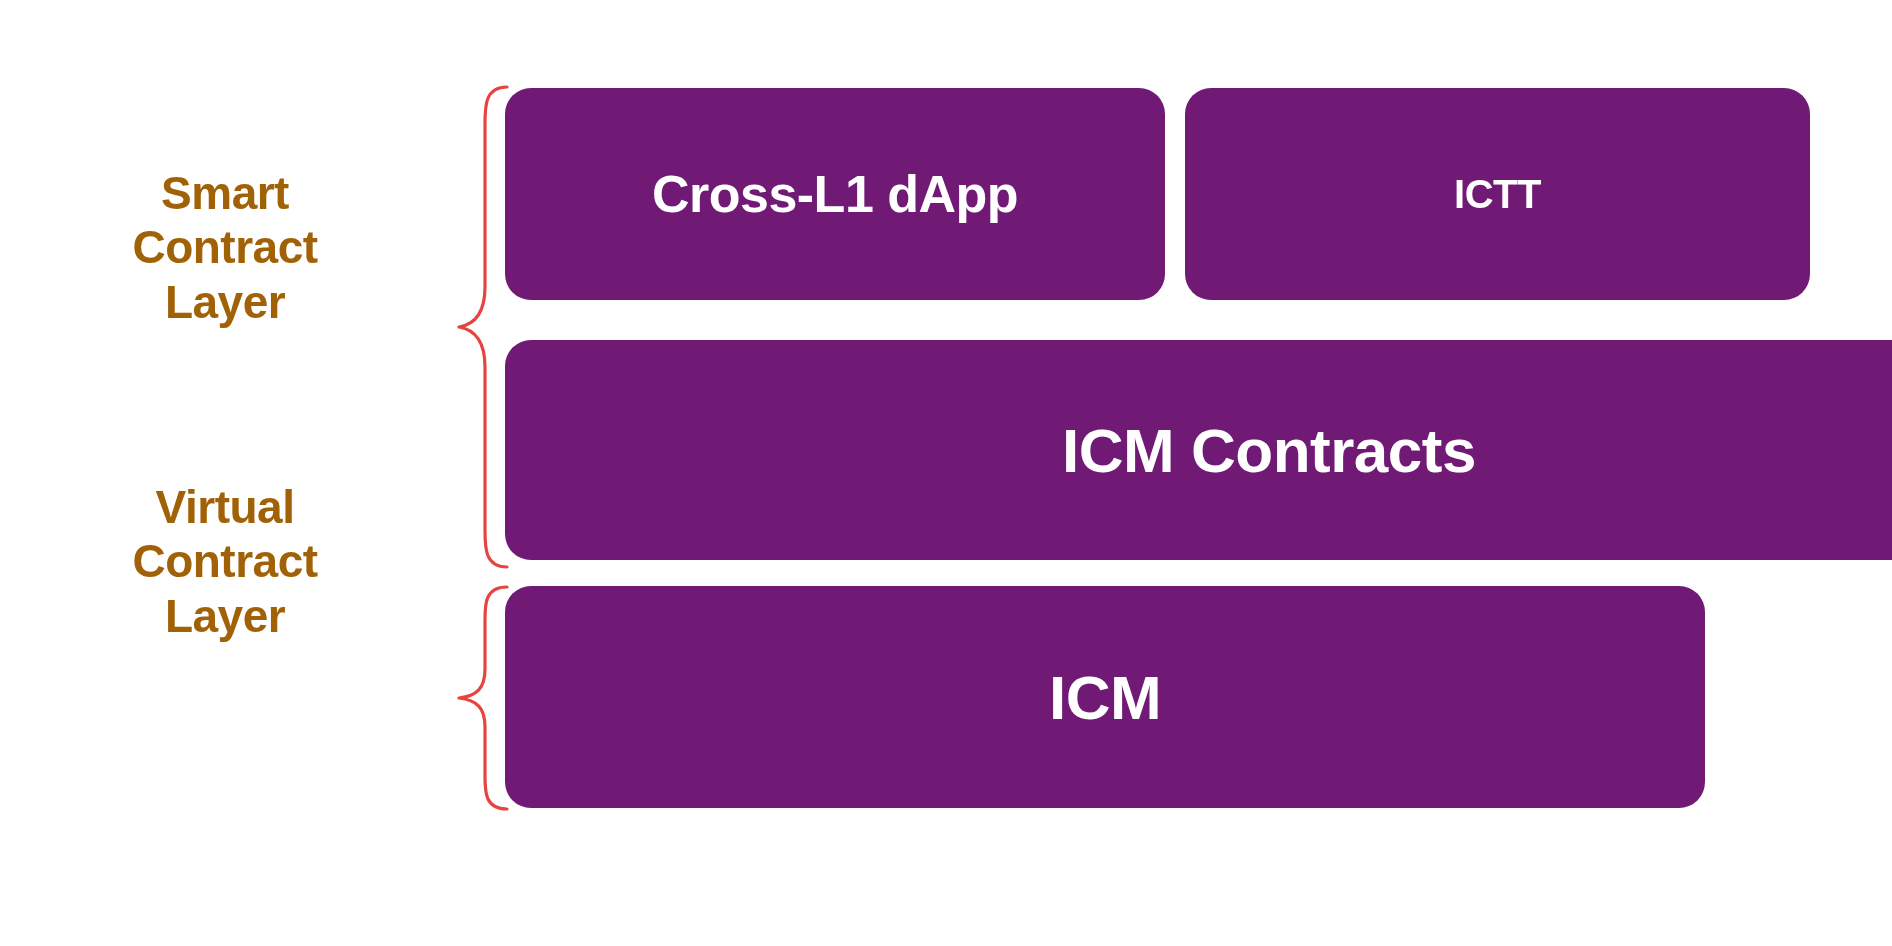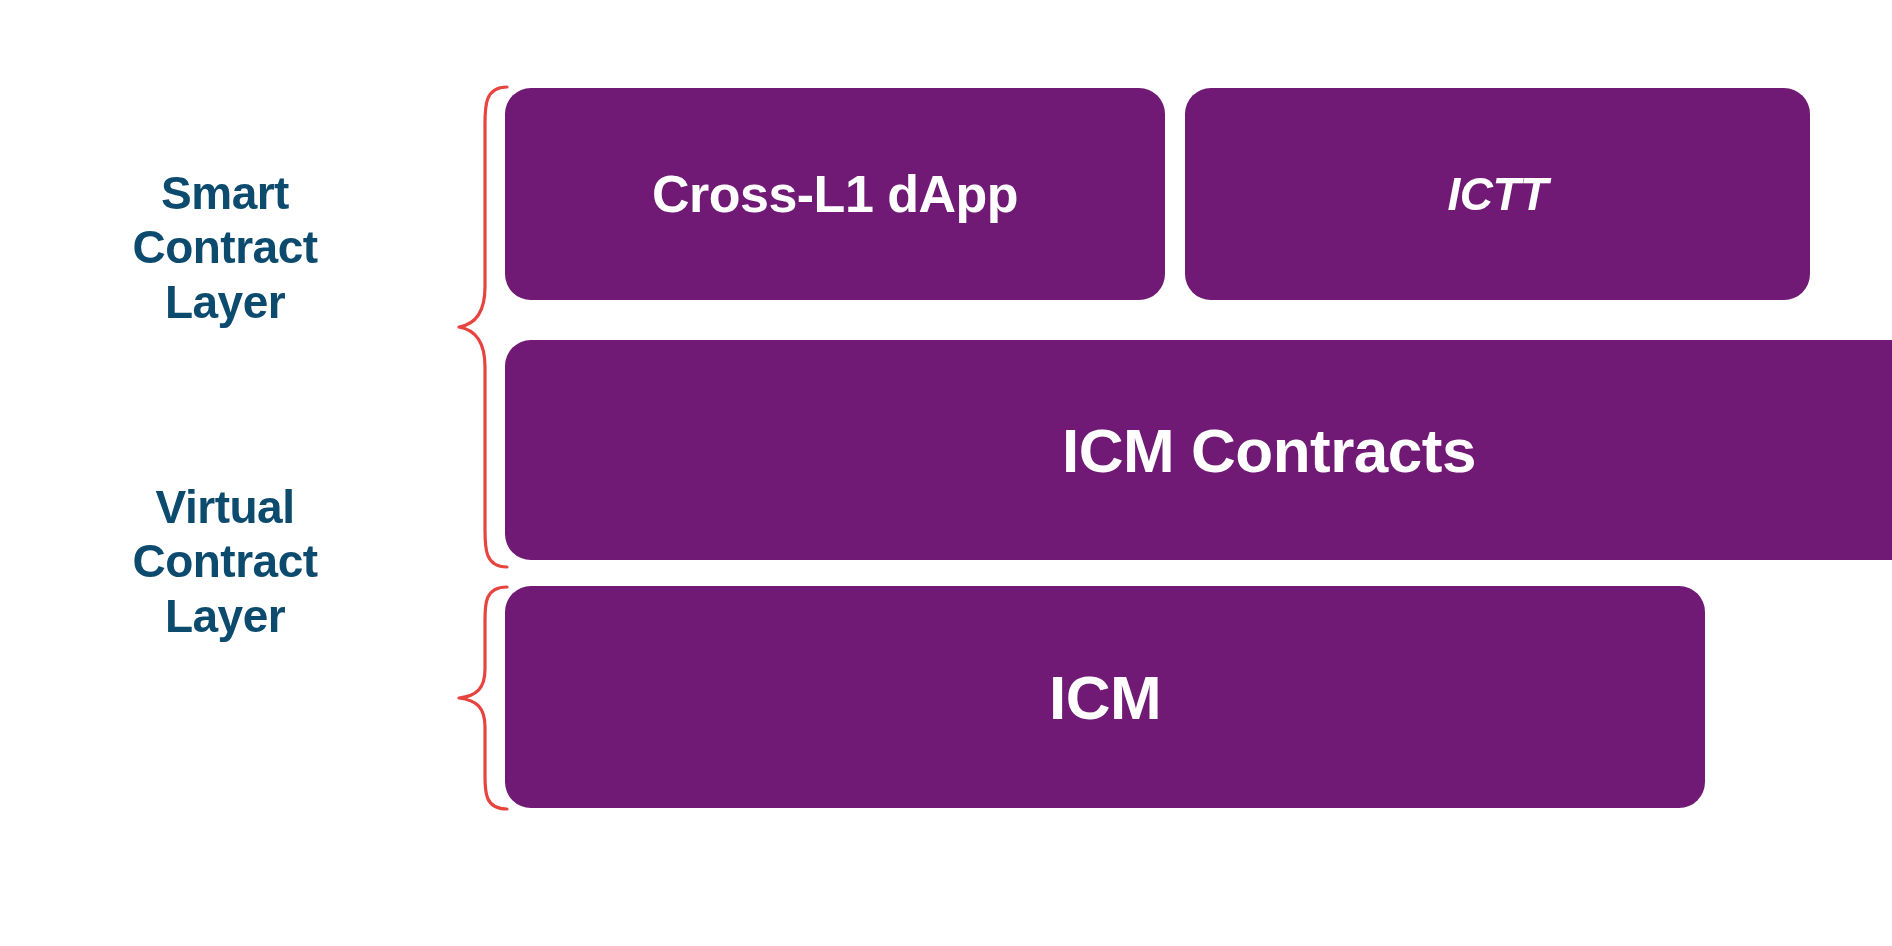--- a/index.html
+++ b/index.html
@@ -16,21 +16,21 @@
     height: 946px;
     background: #ffffff;
     overflow: hidden;
   }
 
   
   .layer-label {
     position: absolute;
     text-align: center;
     font-weight: bold;
-    color: #0c4a6e;
+    color: #a16207;
     font-size: 46px;
     line-height: 1.18;
     letter-spacing: -0.5px;
     white-space: pre-line;
     left: 60px;
     width: 330px;
   }
   #label-smart-contract { top: 166px; }
   #label-virtual-machine { top: 480px; }
 
@@ -67,21 +67,21 @@
   #box-cross-l1-dapp {
     left: 505px;  top: 88px;
     width: 660px; height: 212px;
   }
   #box-cross-l1-dapp .node-label { font-size: 52px; }
 
   #box-ictt {
     left: 1185px; top: 88px;
     width: 625px; height: 212px;
   }
-  #box-ictt .node-label { font-size: 46px; font-style: italic; }
+  #box-ictt .node-label { font-size: 40px; }
 
   #box-icm-contracts {
     left: 505px;  top: 340px;
     width: 1528px; height: 220px;
   }
   #box-icm-contracts .node-label { font-size: 62px; }
 
   #box-icm {
     left: 505px;  top: 586px;
     width: 1200px; height: 222px;

